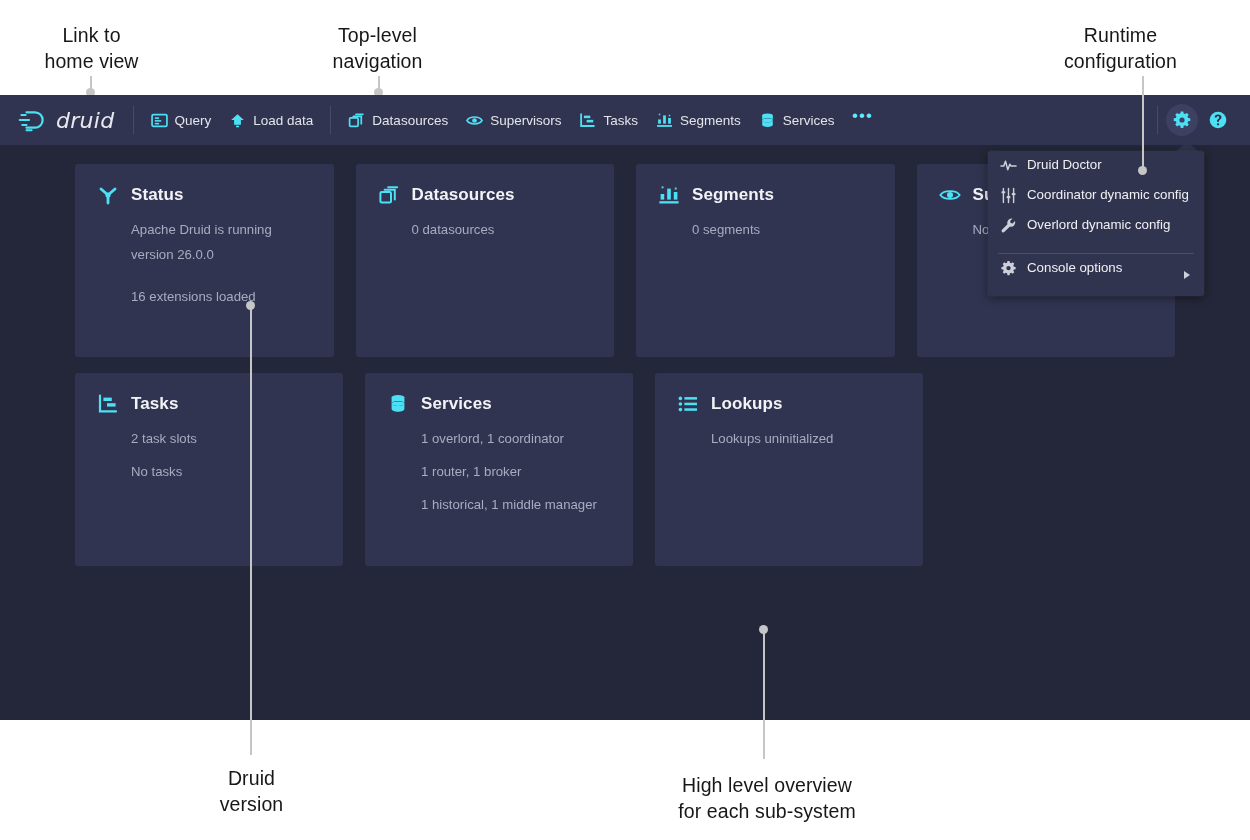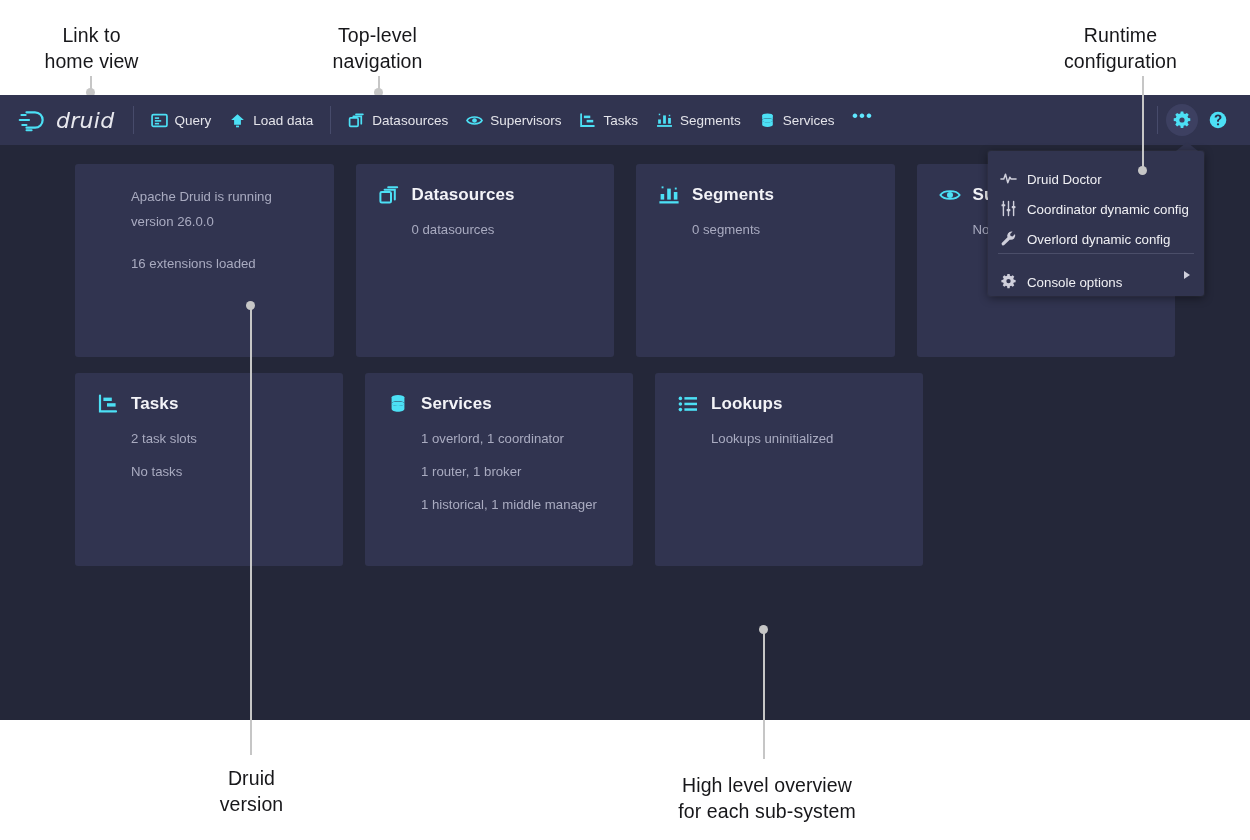--- a/index.html
+++ b/index.html
@@ -168,21 +168,21 @@
     position: absolute;
     left: 988px; top: 56px;
     width: 216px;
     background: #31344f;
     border-radius: 3px;
     padding: 6px 0;
     box-shadow: 0 2px 10px rgba(0,0,0,.45), 0 0 0 1px rgba(255,255,255,.04);
     z-index: 50;
   }
   .menu-item {
-    display: flex; align-items: flex-end;
+    display: flex; align-items: flex-start;
     gap: 10px;
     height: 30px;
     padding: 0 12px;
     color: #f0f0f4;
     font-size: 13.3px;
     cursor: pointer;
     white-space: nowrap;
     position: relative;
   }
   .menu-item .m-icon { width: 17px; height: 17px; flex: none; display: block; }
@@ -333,20 +333,29 @@
     </div>
   </div>
 
   <div class="menu-caret"></div>
 
   <div class="cards">
 
     <div class="card-row">
 
       <div class="card">
+        <div class="card-head">
+          <svg class="card-icon" viewBox="0 0 22 22">
+            <path d="M11 11 L11 19" stroke="#4ce0f5" stroke-width="2.8" stroke-linecap="round"></path>
+            <path d="M11 11 L4 5" stroke="#4ce0f5" stroke-width="2.8" stroke-linecap="round"></path>
+            <path d="M11 11 L18 5" stroke="#4ce0f5" stroke-width="2.8" stroke-linecap="round"></path>
+            <circle cx="11" cy="11" r="2.6" fill="#4ce0f5"></circle>
+          </svg>
+          <span class="card-title">Status</span>
+        </div>
         <div class="card-lines">
           <div class="card-line block" style="max-width:158px;">Apache Druid is running version 26.0.0</div>
           <div class="card-line tight">16 extensions loaded</div>
         </div>
       </div>
 
       <div class="card">
         <div class="card-head">
           <svg class="card-icon" viewBox="0 0 22 22">
             <rect x="2.4" y="8" width="10.6" height="10.6" rx="1.3" fill="none" stroke="#4ce0f5" stroke-width="2"></rect>

